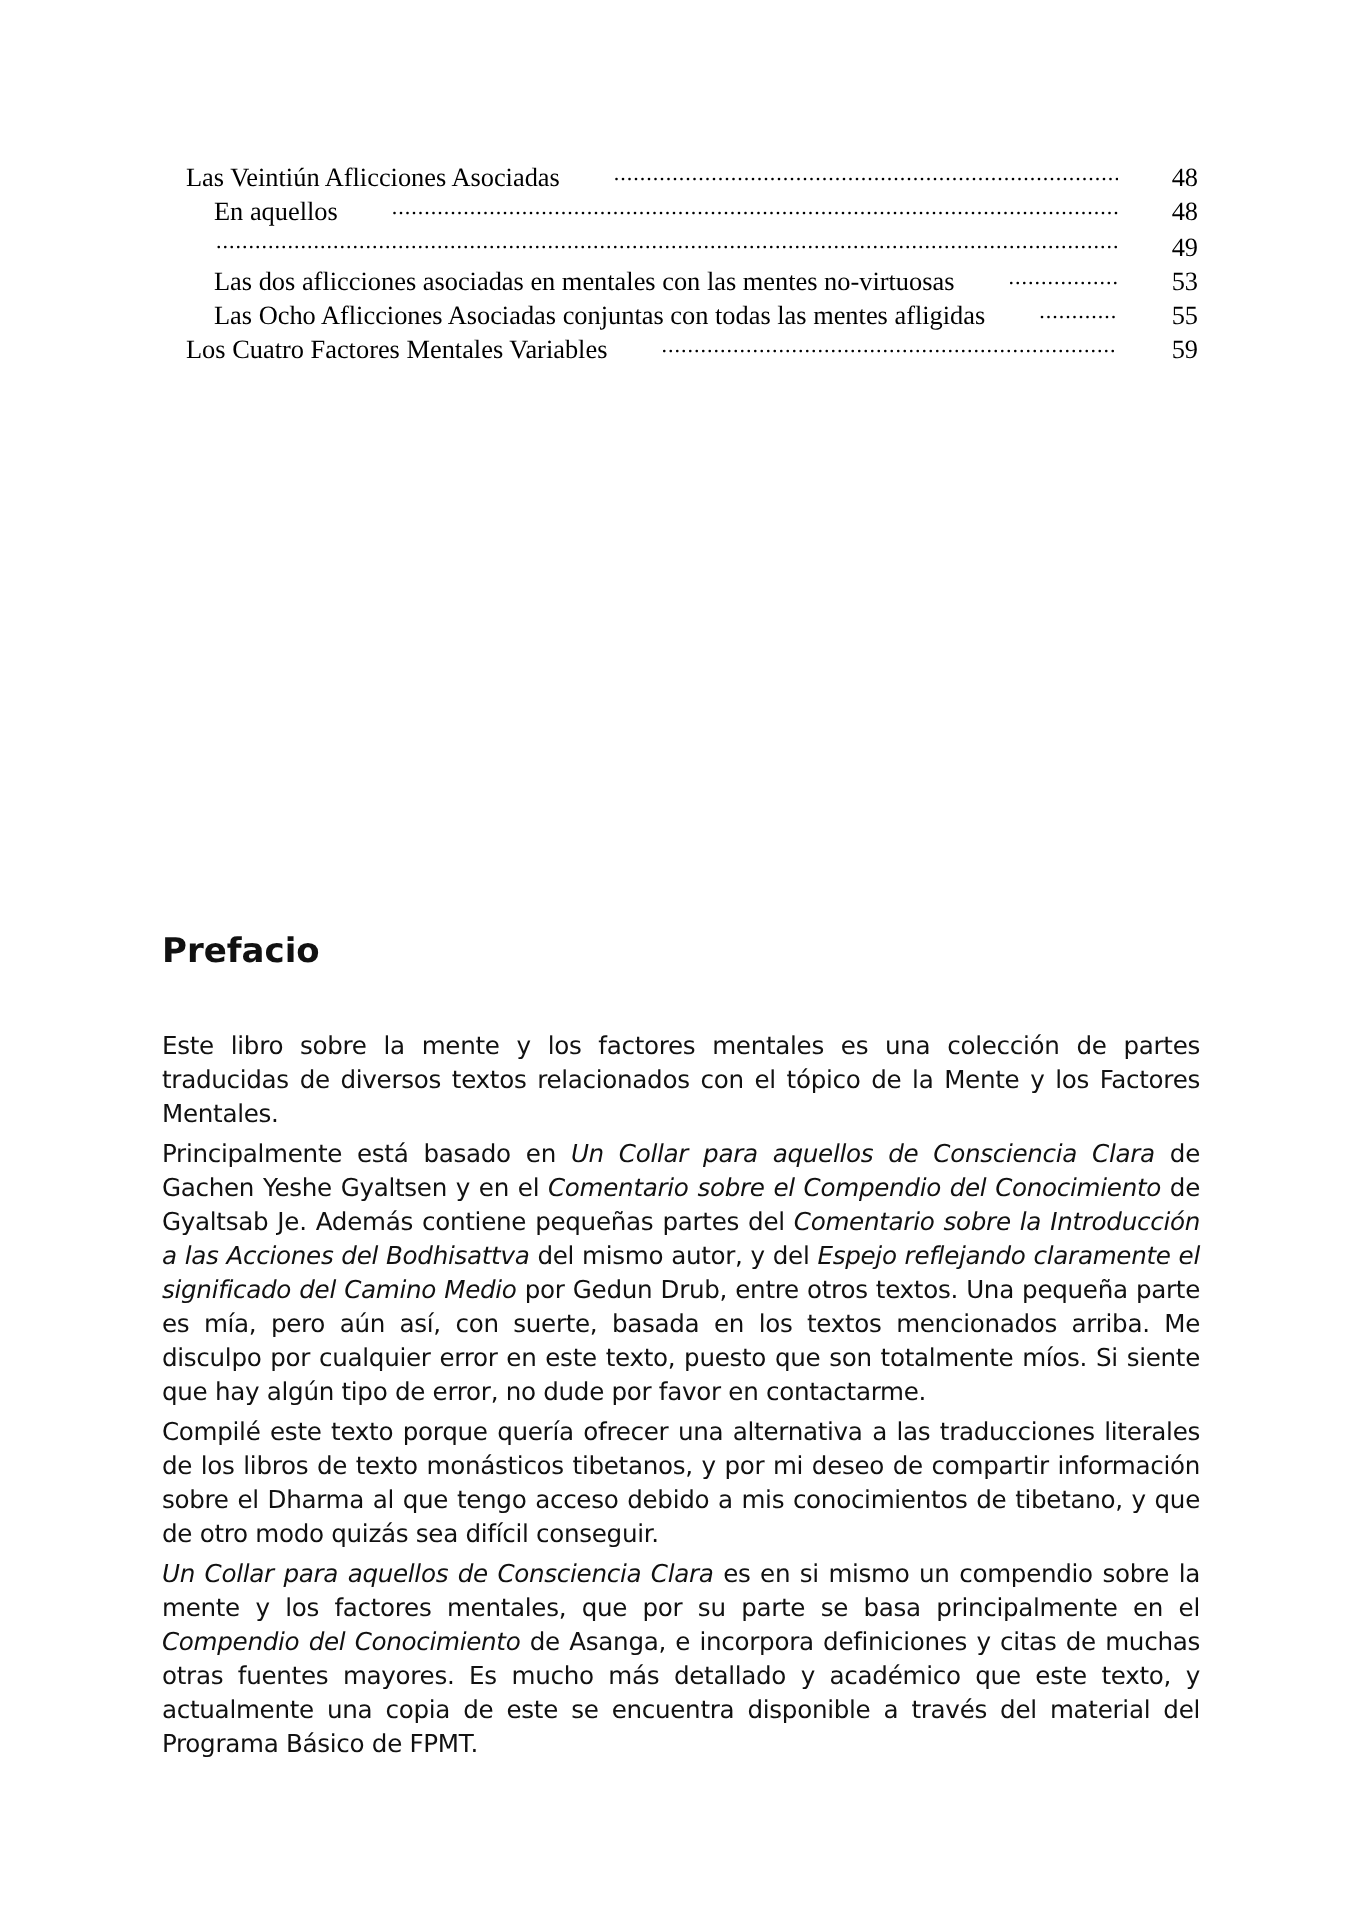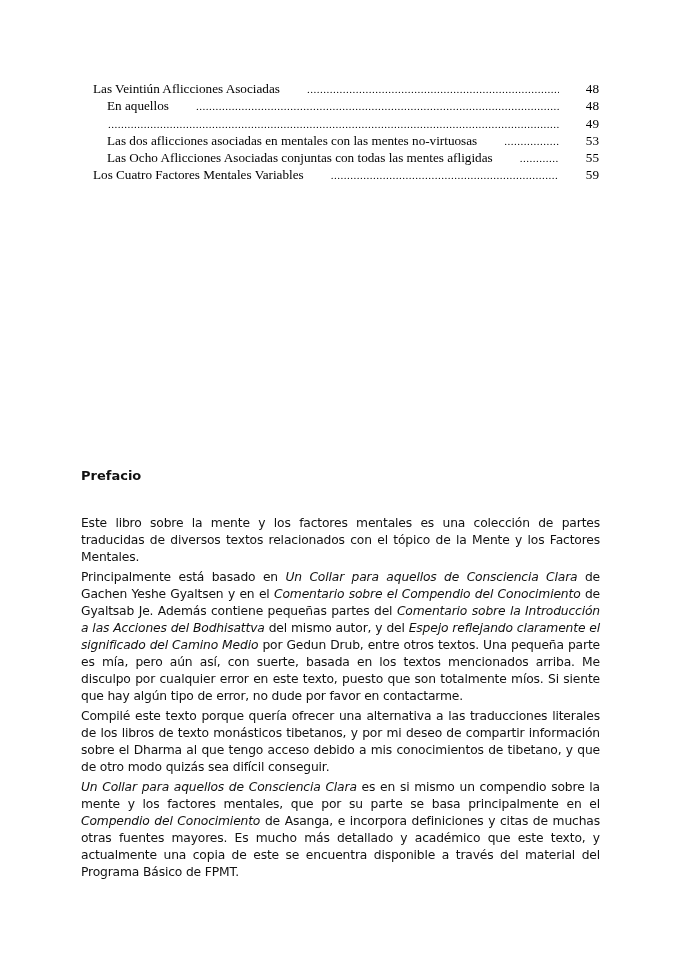--- a/index.html
+++ b/index.html
@@ -19,21 +19,21 @@
       left: 93px;
       top: 80px;
       width: 506px;
       font-family: "Liberation Serif", serif;
       font-size: 13.2px;
       line-height: 17.3px;
       color: #000;
     }
     .toc-row {
       display: flex;
-      align-items: center;
+      align-items: flex-start;
       white-space: nowrap;
       height: 17.3px;
       gap: 26px;
     }
     .toc-row.level-2 {
       padding-left: 14px;
     }
     .toc-label {
       flex: 0 0 auto;
     }
@@ -64,21 +64,21 @@
       left: 81px;
       top: 466px;
       width: 519px;
       font-family: "DejaVu Sans", sans-serif;
       font-size: 12.3px;
       line-height: 17px;
       color: #111;
     }
     .preface-title {
       font-weight: bold;
-      font-size: 13px;
+      font-size: 17px;
       margin: 0 0 29px 0;
       line-height: 20px;
     }
     .preface p {
       margin: 0 0 3px 0;
       text-align: justify;
       letter-spacing: -0.15px;
     }
     .preface em {
     }

